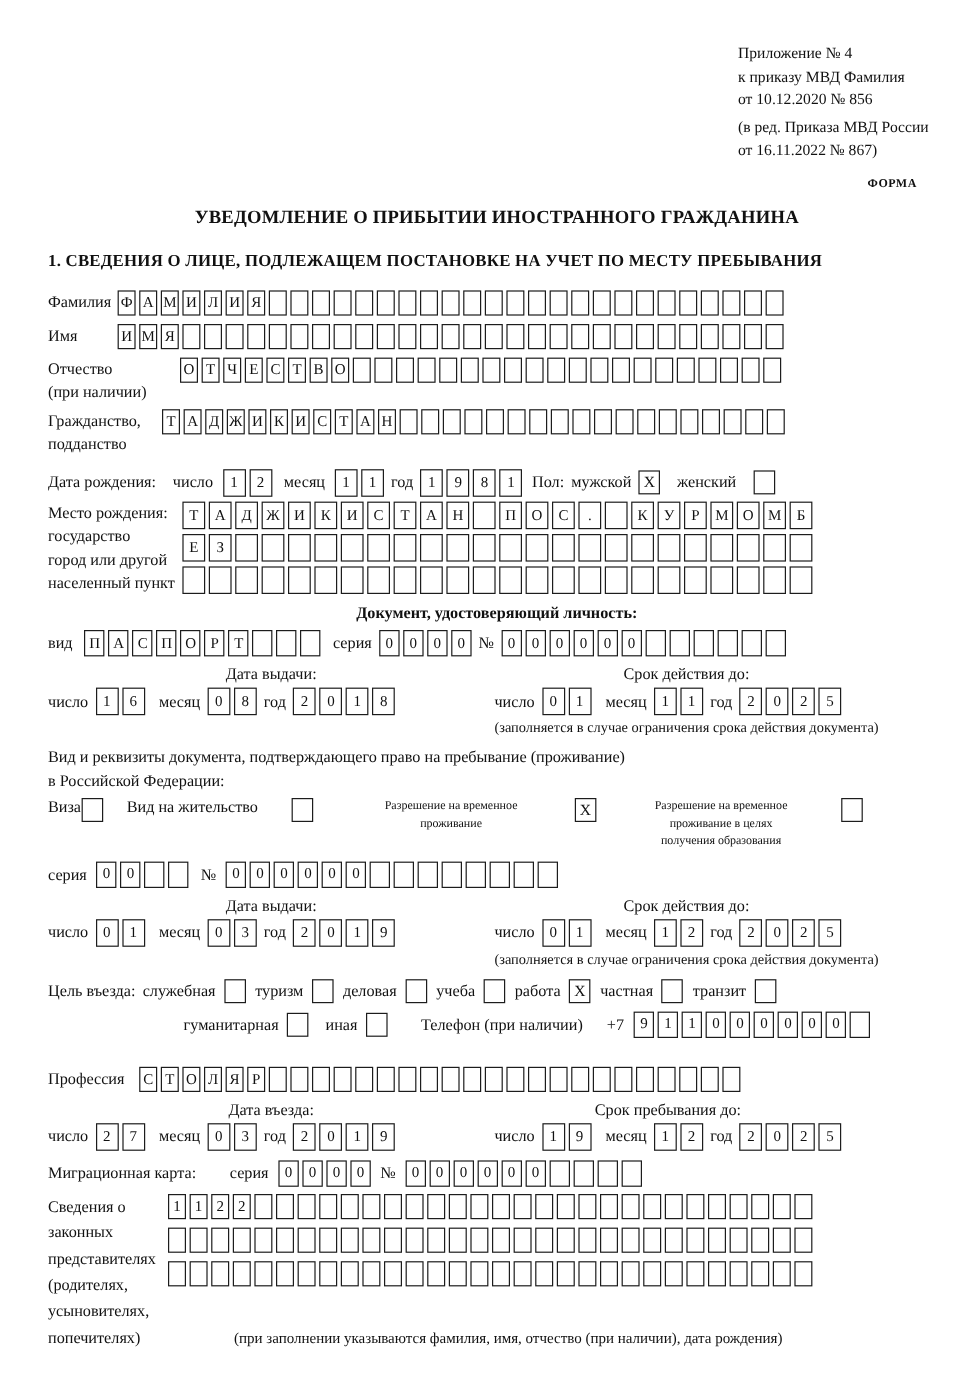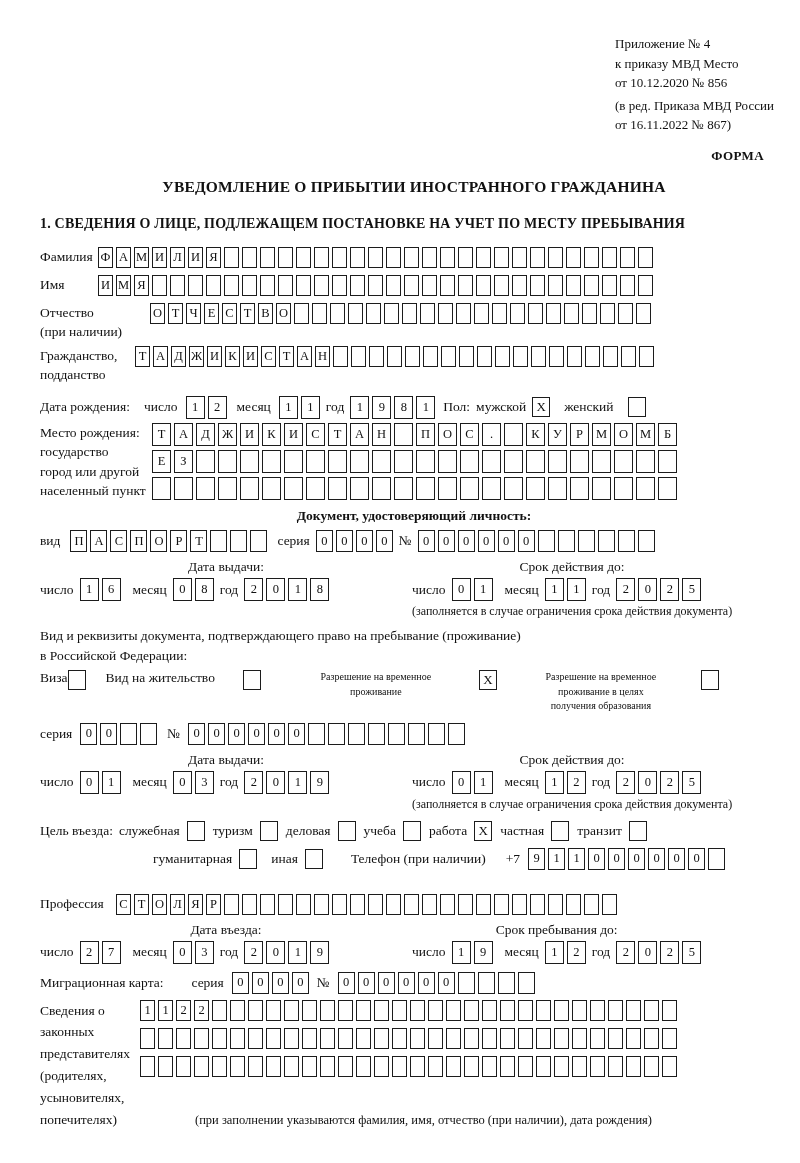--- a/index.html
+++ b/index.html
@@ -7,21 +7,21 @@
   body {
     width:800px; height:1163px;
     font-family:"Liberation Serif","DejaVu Serif",serif;
     color:#111111;
   }
   .page { width:800px; height:1143px; padding:34px 12px 0 40px; overflow:hidden; position:relative; }
 
   
   .hdr { margin-left:575px; font-size:13px; line-height:1.5; }
   .hdr .gap { margin-top:3px; }
-  .forma { text-align:right; padding-right:24px; font-weight:bold; font-size:13px; margin-top:13px; letter-spacing:0.4px; }
+  .forma { text-align:right; padding-right:24px; font-weight:bold; font-size:10px; margin-top:13px; letter-spacing:0.4px; }
 
   
   .title { text-align:center; font-weight:bold; font-size:15.5px; line-height:1.55; margin-top:11px; letter-spacing:0.2px; }
   .uline { display:inline-block; width:54px; height:14px; border-bottom:2px solid #3a3a3a; margin-left:10px; }
 
   .sec { margin-top:17px; font-weight:bold; font-size:14px; letter-spacing:0.2px; white-space:nowrap; }
 
   
   .row { display:flex; align-items:center; }
   .row.top { align-items:flex-start; }
@@ -81,21 +81,21 @@
   .rep-rows{display:flex;flex-direction:column;gap:7px;}
   .rep-note{font-size:12.5px;margin-left:155px;margin-top:-18px;white-space:nowrap;}
 </style>
 </head>
 <body>
 
 <div class="page">
 
   <div class="hdr">
     <div>Приложение № 4</div>
-    <div>к приказу МВД Место</div>
+    <div>к приказу МВД Фамилия</div>
     <div>от 10.12.2020 № 856</div>
     <div class="gap">(в ред. Приказа МВД России</div>
     <div>от 16.11.2022 № 867)</div>
   </div>
 
   <div class="forma">ФОРМА</div>
 
   <div class="title">
     <div>УВЕДОМЛЕНИЕ О ПРИБЫТИИ ИНОСТРАННОГО ГРАЖДАНИНА</div>
   </div>

